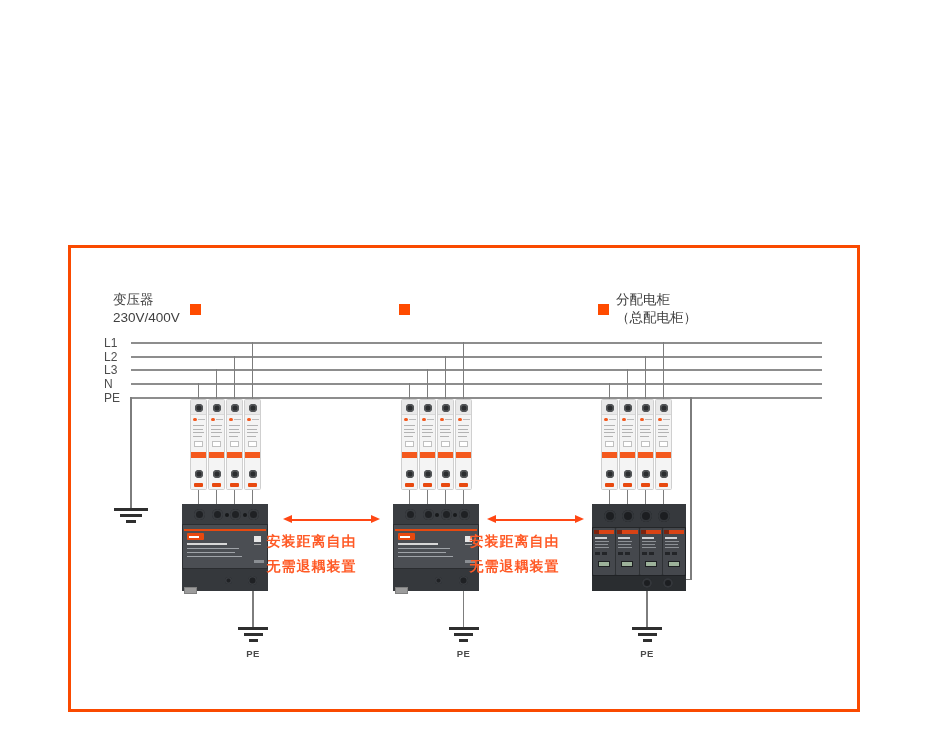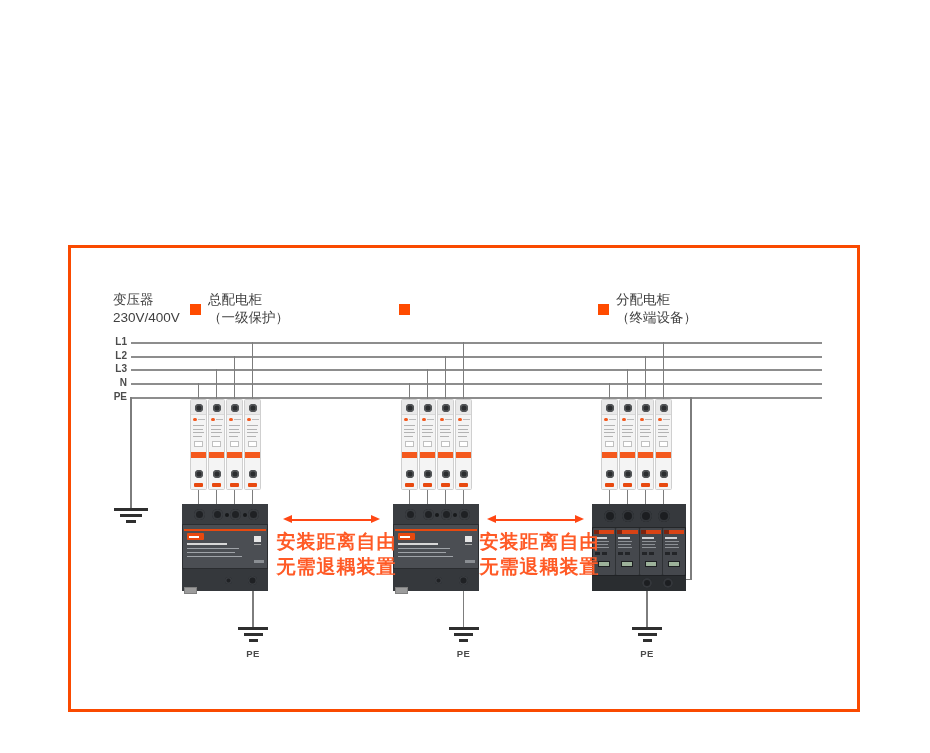--- a/index.html
+++ b/index.html
@@ -16,21 +16,21 @@
          font-weight:900;color:var(--accent);-webkit-text-stroke:2.5px var(--accent);letter-spacing:1px}
   .subtitle{left:0;right:0;top:152px;text-align:center;font-size:31px;font-weight:800;
             color:#111;-webkit-text-stroke:1px #111;letter-spacing:9px}
 
   .frame{left:68px;top:245px;width:792px;height:467px;border:3px solid var(--frame);background:#fff}
 
   .legend{font-size:13.5px;line-height:17.5px;color:var(--ink);font-weight:500;white-space:nowrap}
   .bullet{width:11px;height:11px;background:var(--accent)}
 
   .bus{left:131px;width:691px;height:1.5px;background:var(--bus)}
-  .busl{width:23px;text-align:right;font-size:10px;font-weight:700;color:#4c4c4c}
+  .busl{width:23px;text-align:left;font-size:12px;font-weight:400;color:#4c4c4c}
 
   .vw{width:1.5px;background:var(--wire);z-index:1}
   .hw{height:1.5px;background:var(--wire);z-index:1}
   .gb{height:2.5px;background:#2f2f2f;z-index:1}
   .pel{width:30px;text-align:center;font-size:9.5px;color:#4a4a4a;font-weight:600;letter-spacing:.5px}
 
   
   .breaker-strip{display:flex;gap:1px;width:71px;height:91px;z-index:2}
   .breaker{position:relative;width:17px;height:91px;background:#f4f4f4;border:1px solid #cfcfcf;border-radius:1.5px}
   .breaker>div{position:absolute}
@@ -87,44 +87,40 @@
   .m-win{left:5px;top:33px;width:12px;height:6px;background:#9DB29A;border:1px solid #1e2022}
   .spdb .bot{left:0;right:0;bottom:0;height:16px;background:#2a2d30;border-top:1px solid #202225}
   .spdb .bb1{left:50px;bottom:3px;width:10px;height:10px;border-radius:50%;background:#1c1e21;box-shadow:inset 0 0 0 2px #34373b}
   .spdb .bb2{left:71px;bottom:3px;width:10px;height:10px;border-radius:50%;background:#1c1e21;box-shadow:inset 0 0 0 2px #34373b}
 
   
   .dim-arrow{height:9px;z-index:3}
   .dim-arrow .shaft{position:absolute;left:7px;right:7px;top:3.5px;height:2px;background:var(--arrow)}
   .dim-arrow .hl{position:absolute;left:0;top:0;width:0;height:0;border:4.5px solid transparent;border-left:0;border-right:9px solid var(--arrow)}
   .dim-arrow .hr{position:absolute;right:0;top:0;width:0;height:0;border:4.5px solid transparent;border-right:0;border-left:9px solid var(--arrow)}
-  .anno{width:130px;text-align:right;font-size:19px;font-weight:700;color:var(--annot);line-height:25px;letter-spacing:1px;z-index:3;white-space:nowrap}
+  .anno{width:130px;text-align:left;font-size:14px;font-weight:700;color:var(--annot);line-height:25px;letter-spacing:1px;z-index:3;white-space:nowrap}
 </style>
 </head>
 <body>
 
 <div class="page">
 
 
   <div class="abs frame"></div>
 
   <div class="abs legend" style="left:113px;top:291px">
     <div>变压器</div>
     <div>230V/400V</div>
   </div>
   <div class="abs bullet" style="left:190px;top:304px"></div>
-  <div class="abs legend" style="left:208px;top:291px">
-    <div>总配电柜</div>
-    <div>（一级保护）</div>
-  </div>
   <div class="abs bullet" style="left:399px;top:304px"></div>
   <div class="abs bullet" style="left:598px;top:304px"></div>
   <div class="abs legend" style="left:616px;top:291px">
     <div>分配电柜</div>
-    <div>（终端设备）</div>
+    <div>（总配电柜）</div>
   </div>
 
   <div class="abs bus" style="top:342px"></div>
   <div class="abs bus" style="top:356px"></div>
   <div class="abs bus" style="top:369px"></div>
   <div class="abs bus" style="top:383px"></div>
   <div class="abs bus" style="top:397px"></div>
   <div class="abs busl" style="left:104px;top:336px">L1</div>
   <div class="abs busl" style="left:104px;top:350px">L2</div>
   <div class="abs busl" style="left:104px;top:363px">L3</div>

